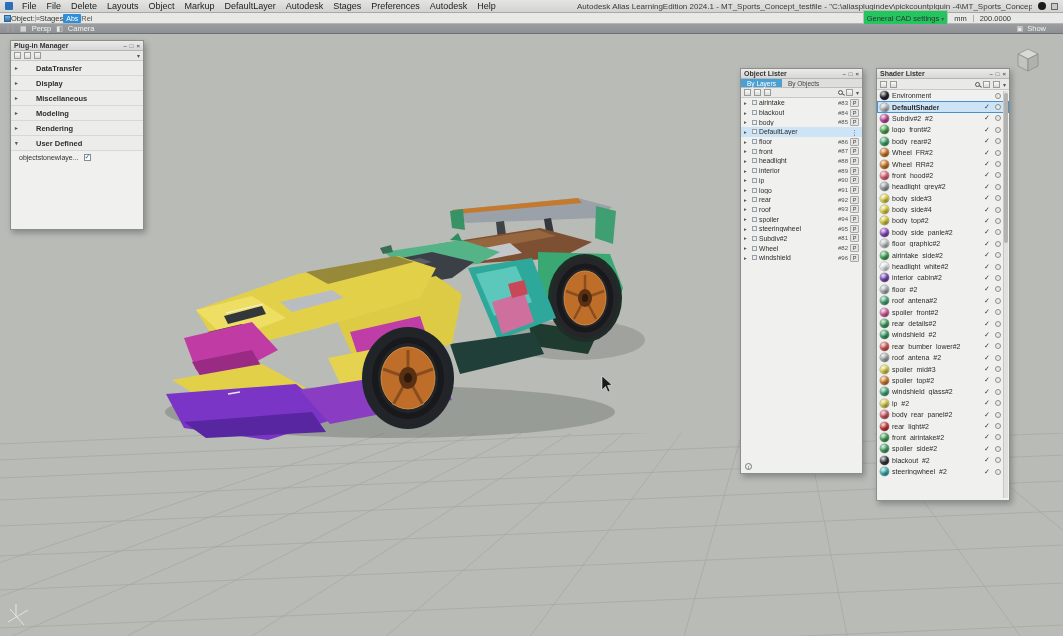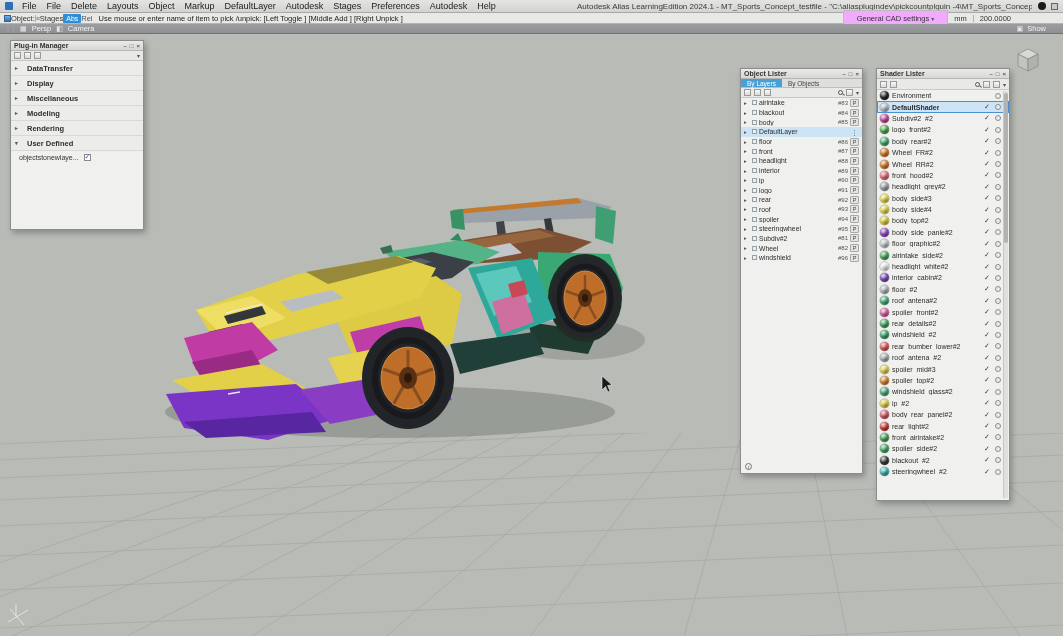--- a/index.html
+++ b/index.html
@@ -26,21 +26,21 @@
   .bar2 { position:absolute; top:13px; left:0; width:100%; height:11px; z-index:30;
     background:#e8e8e6; border-bottom:1px solid #b4b4b2; display:flex; align-items:center;
     padding:0 4px; font-size:7.5px; color:#333; }
   .obj-ico { width:7px; height:7px; background:linear-gradient(#6fb2e8,#2d74b8); border:1px solid #35618a; flex:none; }
   .vsep { width:1px; height:7px; background:#b0b0ae; flex:none; }
   .stages-ico { font-size:7px; color:#555; }
   .chip-abs { background:#2e8fd8; color:#fff; padding:0 3px; border-radius:1px; font-size:7px; line-height:9px; }
   .rel { color:#555; }
   .prompt { margin-left:6px; font-size:7.5px; color:#222; white-space:nowrap; }
   .bar2-right { margin-left:auto; margin-right:48px; display:flex; align-items:center; gap:6px; font-size:7.5px; }
-  .dd { display:flex; align-items:center; gap:2px; border:1px solid #bcbcba; background:#f0abfc; padding:0 13px; height:16px; }
+  .dd { display:flex; align-items:center; gap:2px; border:1px solid #bcbcba; background:#22c55e; padding:0 3px; height:16px; }
   .dd-arrow { font-size:6px; color:#555; }
 
   
   .bar3 { position:absolute; top:24px; left:0; width:100%; height:10px; z-index:30;
     background:linear-gradient(#9b9da0,#8e9093); border-bottom:1px solid #6f7173;
     display:flex; align-items:center; gap:5px; padding:0 5px; font-size:7.5px; color:#f2f2f2; }
   .grip { color:#c8c8c8; font-size:6px; letter-spacing:-1px; }
   .b3-ico { font-size:7px; color:#e8e8e8; }
   .b3-right { margin-left:auto; margin-right:12px; display:flex; align-items:center; gap:4px; }
 
@@ -54,21 +54,21 @@
   .ico-search { width:5px; height:5px; border:1px solid #555; border-radius:50%; position:relative; flex:none; }
   .ico-search::after { content:""; position:absolute; width:3px; height:1px; background:#555;
     right:-3px; bottom:-1px; transform:rotate(40deg); }
   .arr { font-size:5.5px; color:#5a5a58; width:6px; flex:none; }
 
   
   .pm { left:10px; top:40px; width:134px; height:190px; }
   .pm-toolbar { height:10px; display:flex; align-items:center; gap:3px; padding:0 3px;
     border-bottom:1px solid #c6c6c4; background:#e8e8e6; }
   .pm-filter { margin-left:auto; font-size:6px; color:#555; }
-  .pm-section { height:15px; display:flex; align-items:center; gap:6px; padding:0 4px;
+  .pm-section { height:15px; display:flex; align-items:center; gap:15px; padding:0 4px;
     border-bottom:1px solid #d8d8d6; font-size:7.5px; font-weight:bold; color:#2e2e2e; background:#ececea; }
   .pm-item { height:13px; display:flex; align-items:center; gap:5px; padding:0 5px 0 8px; font-size:7px; color:#333; }
   .checkbox { width:7px; height:7px; border:1px solid #8a8a88; background:#fff; position:relative; flex:none; }
   .checkbox.checked::after { content:"✓"; position:absolute; top:-2px; left:0px; font-size:7px; color:#1866c8; }
 
   
   .ol { left:740px; top:68px; width:123px; height:406px; }
   .ol-tabs { height:9px; display:flex; background:#dededc; border-bottom:1px solid #bebebc; font-size:6.5px; }
   .ol-tab { display:flex; align-items:center; padding:0 6px; color:#444; }
   .ol-tab.active { background:#49a0d5; color:#fff; }
@@ -262,21 +262,20 @@
 </div>
 
 <div class="bar2">
   <span class="obj-ico"></span>
   <span>Object:</span>
   <span class="vsep"></span>
   <span class="stages-ico">≡</span>
   <span>Stages</span>
   <span class="chip-abs">Abs</span>
   <span class="rel">Rel</span>
-  <span class="prompt">Use mouse or enter name of item to pick /unpick: [Left Toggle ] [Middle Add ] [Right Unpick ]</span>
   <div class="bar2-right">
     <span class="dd">
       <span>General CAD settings</span>
       <span class="dd-arrow">▾</span>
     </span>
     <span>mm</span>
     <span class="vsep"></span>
     <span>200.0000</span>
   </div>
 </div>

